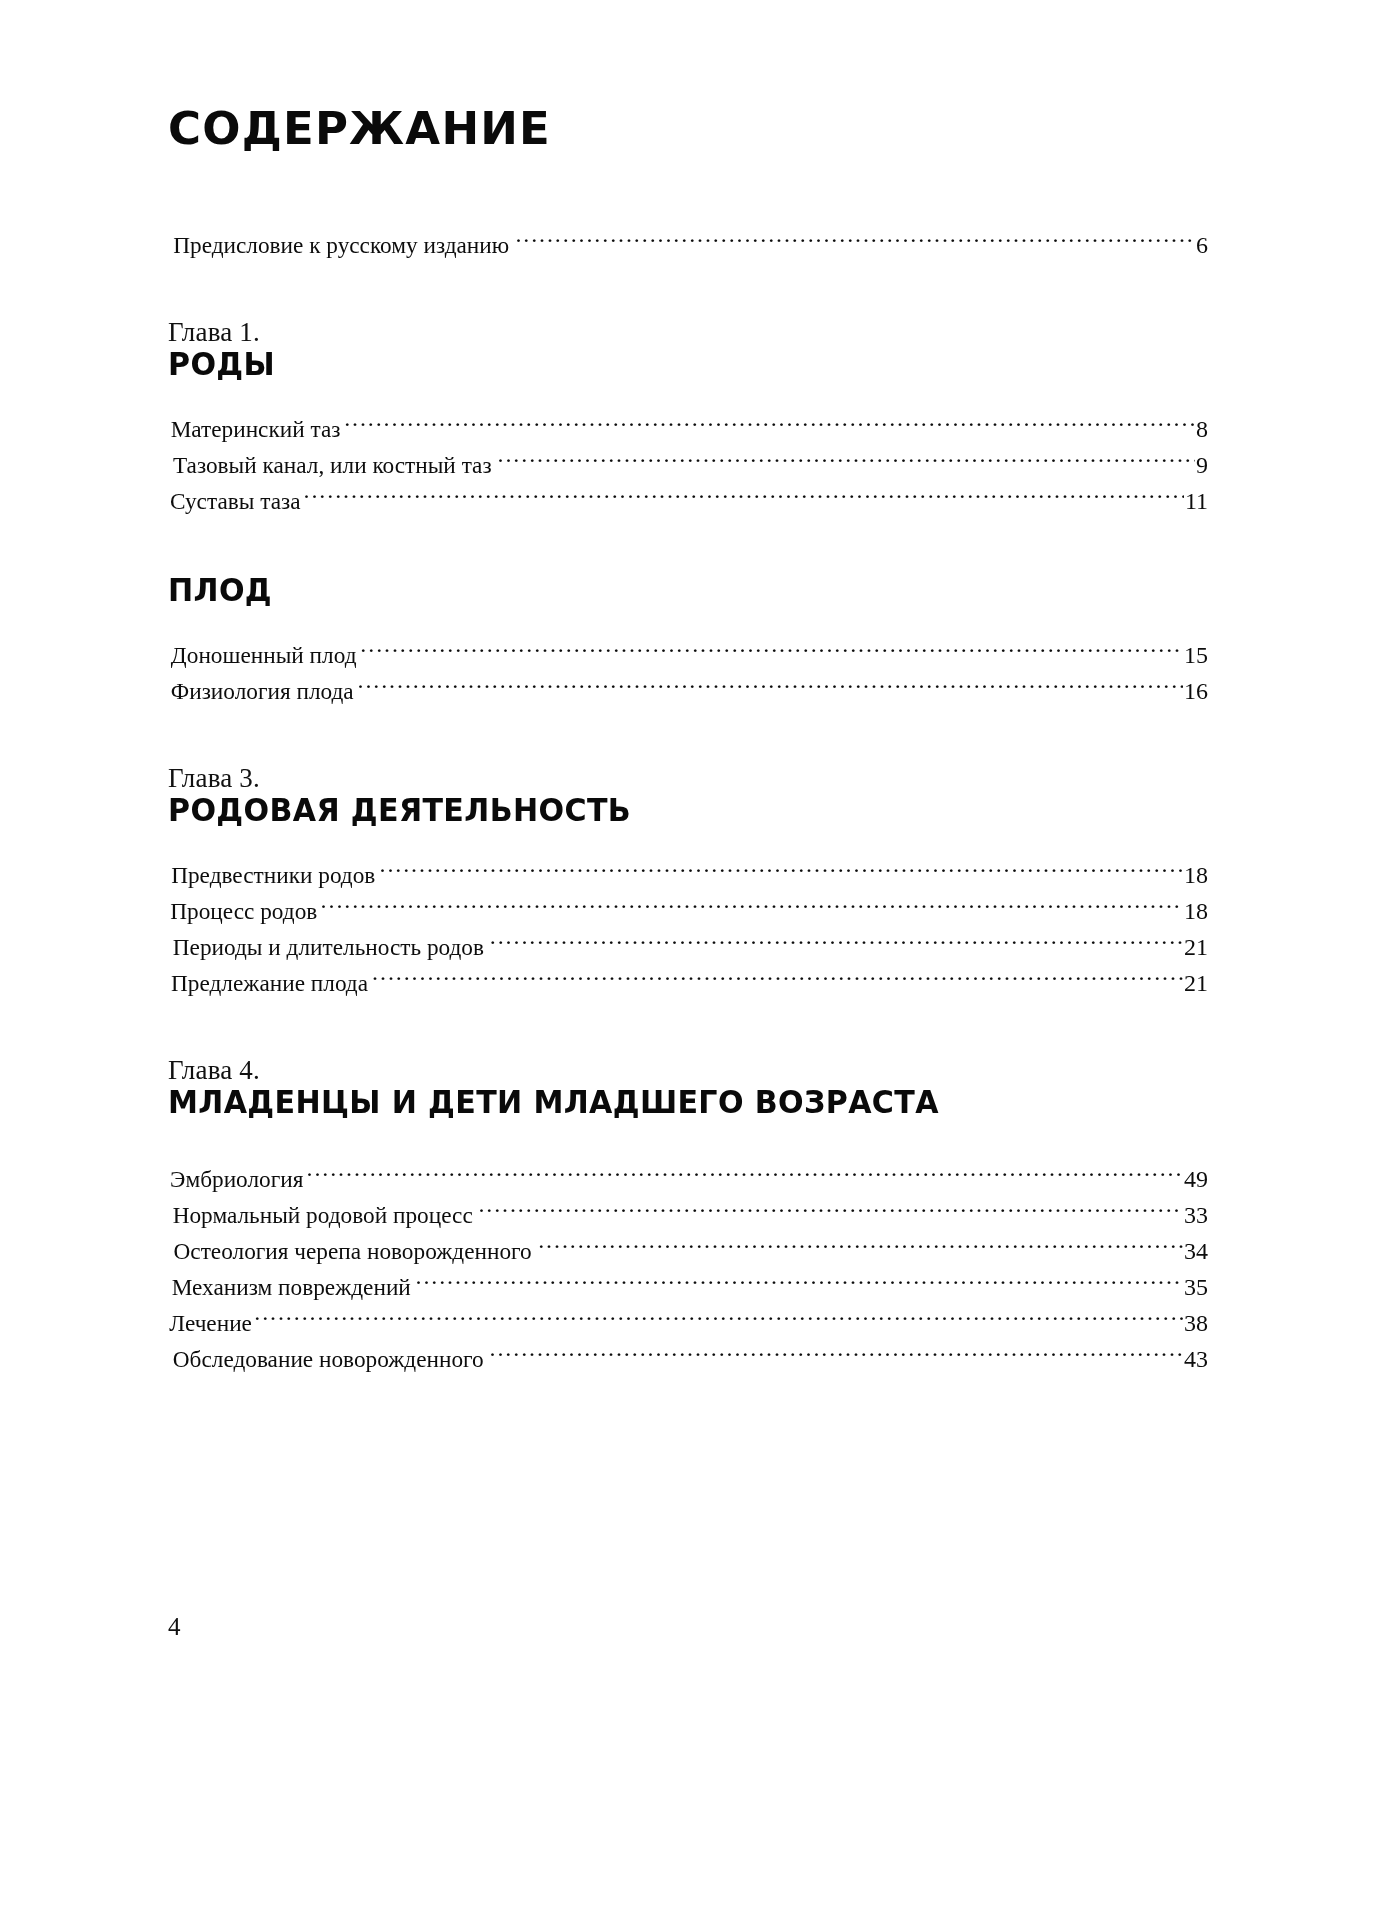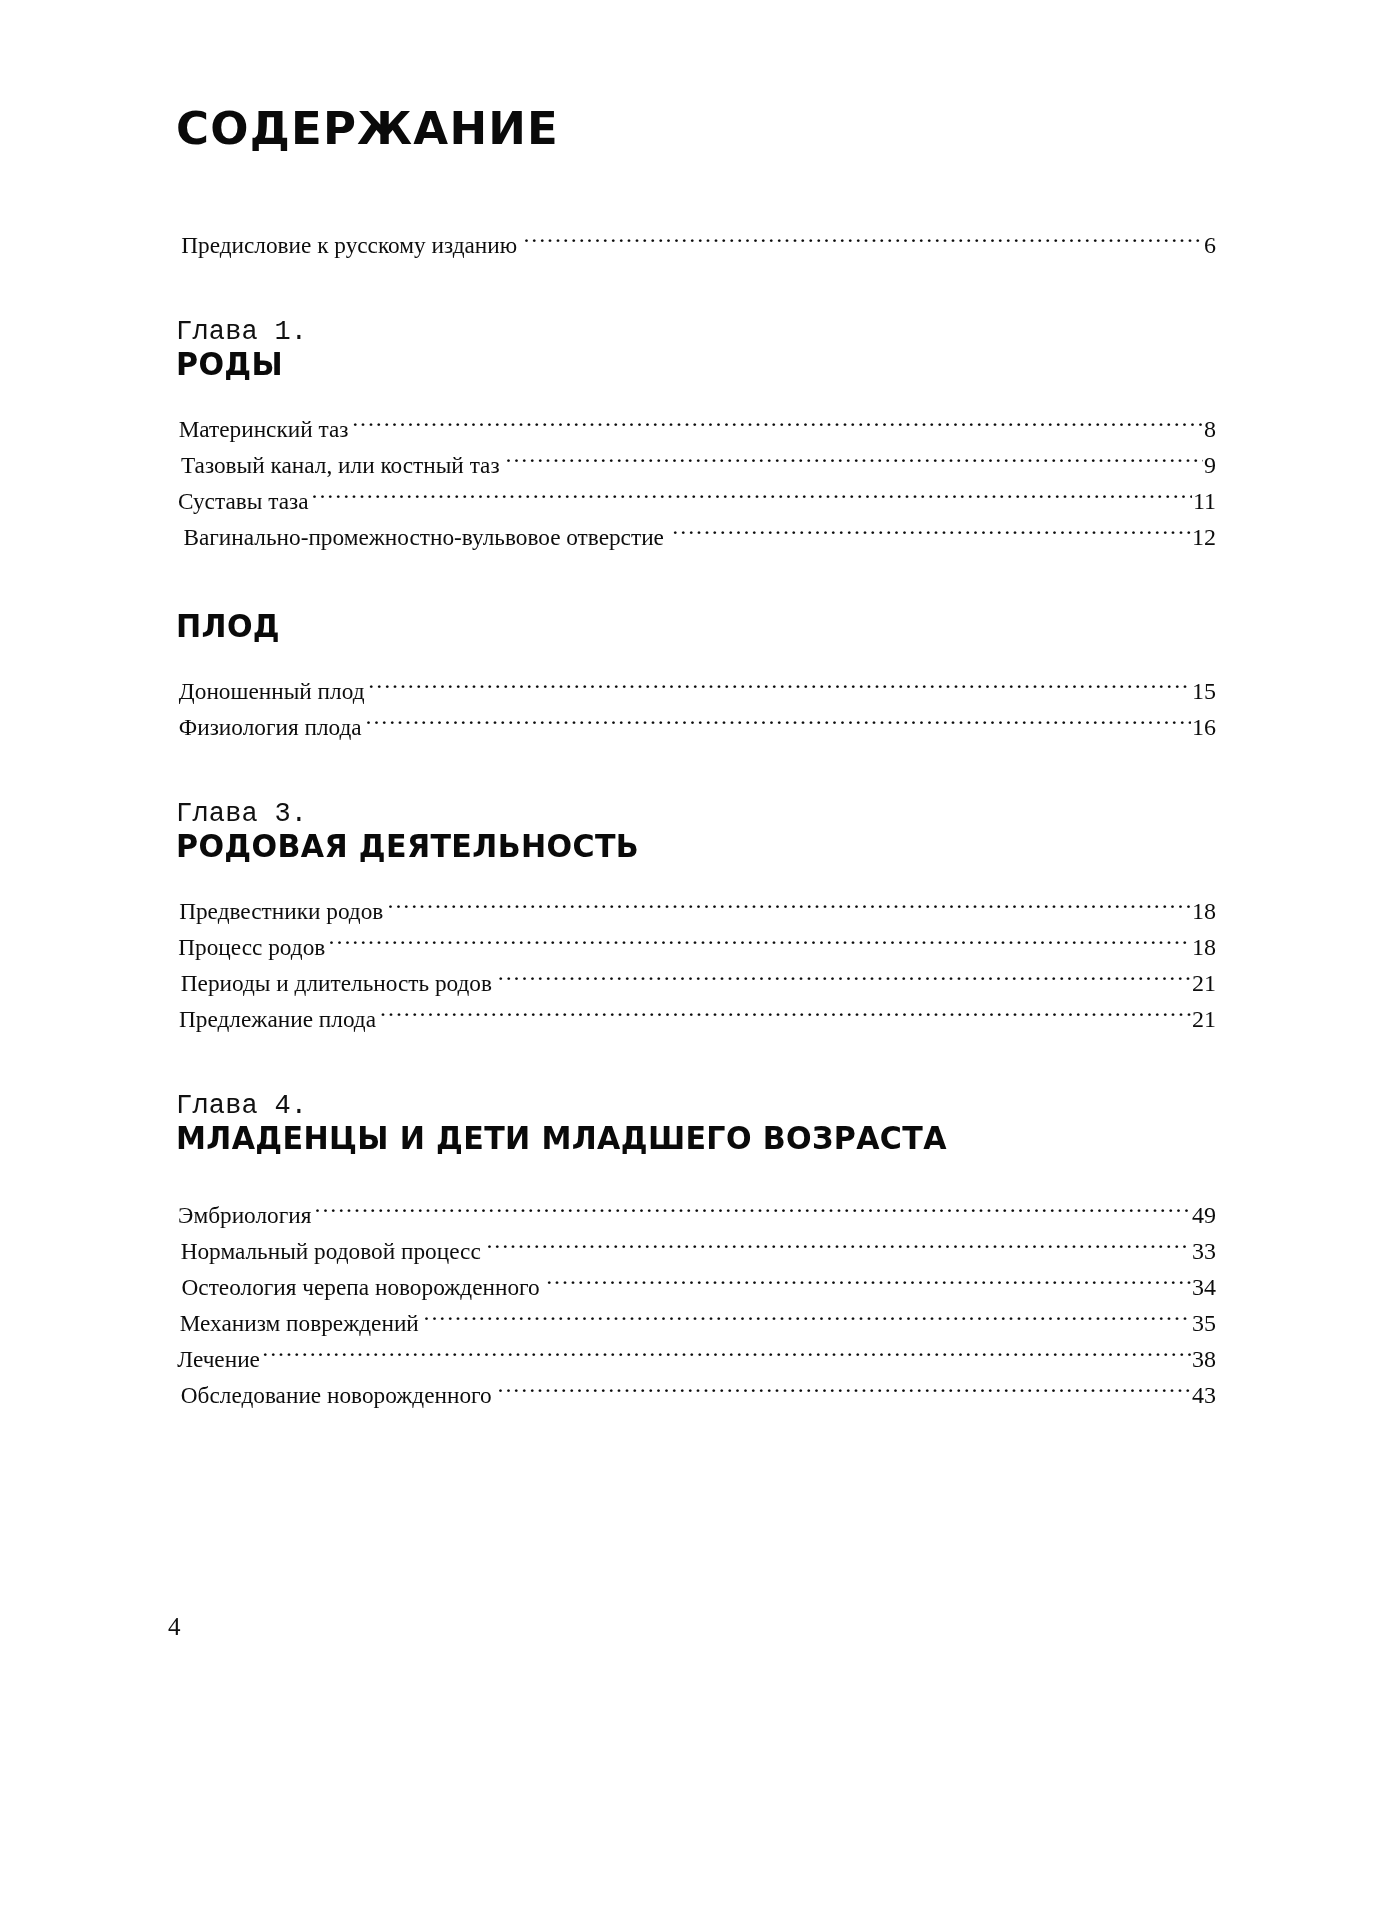--- a/index.html
+++ b/index.html
@@ -21,21 +21,21 @@
     position: absolute;
     left: 0;
     top: 0;
     width: 1384px;
     height: 1920px;
     background: #ffffff;
   }
 
   .content {
     position: absolute;
-    left: 176px;
+    left: 168px;
     top: 106px;
     width: 1040px;
   }
 
   
   .toc-title {
     font-family: "DejaVu Sans", "Liberation Sans", sans-serif;
     font-weight: bold;
     font-size: 45px;
     letter-spacing: 1.2px;
@@ -47,21 +47,21 @@
 
   
   .gap-after-title { height: 76px; }
   .chapter-block { margin-top: 0; }
   .gap-before-chapter { height: 54px; }
   .gap-after-chapter { height: 28px; }
   .gap-after-chapter-wide { height: 40px; }
 
   
   .chapter-label {
-    font-family: Liberation Mono, monospace;
+    font-family: Liberation Serif, serif;
     font-weight: normal;
     font-size: 27px;
     line-height: 1.12;
     letter-spacing: 0.2px;
     color: #111111;
     white-space: nowrap;
   }
   .chapter-name {
     font-family: "DejaVu Sans", "Liberation Sans", sans-serif;
     font-weight: bold;
@@ -158,25 +158,20 @@
             <li class="entry">
               <span class="entry-title">Тазовый канал, или костный таз</span>
               <span class="entry-leader"></span>
               <span class="entry-page">9</span>
             </li>
             <li class="entry">
               <span class="entry-title">Суставы таза</span>
               <span class="entry-leader"></span>
               <span class="entry-page">11</span>
             </li>
-            <li class="entry">
-              <span class="entry-title">Вагинально-промежностно-вульвовое отверстие</span>
-              <span class="entry-leader"></span>
-              <span class="entry-page">12</span>
-            </li>
           </ul>
         </div>
         <div class="gap-before-chapter"></div>
         <div class="chapter-block">
           <div class="chapter-name">ПЛОД</div>
           <div class="gap-after-chapter"></div>
           <ul class="entry-list">
             <li class="entry">
               <span class="entry-title">Доношенный плод</span>
               <span class="entry-leader"></span>

